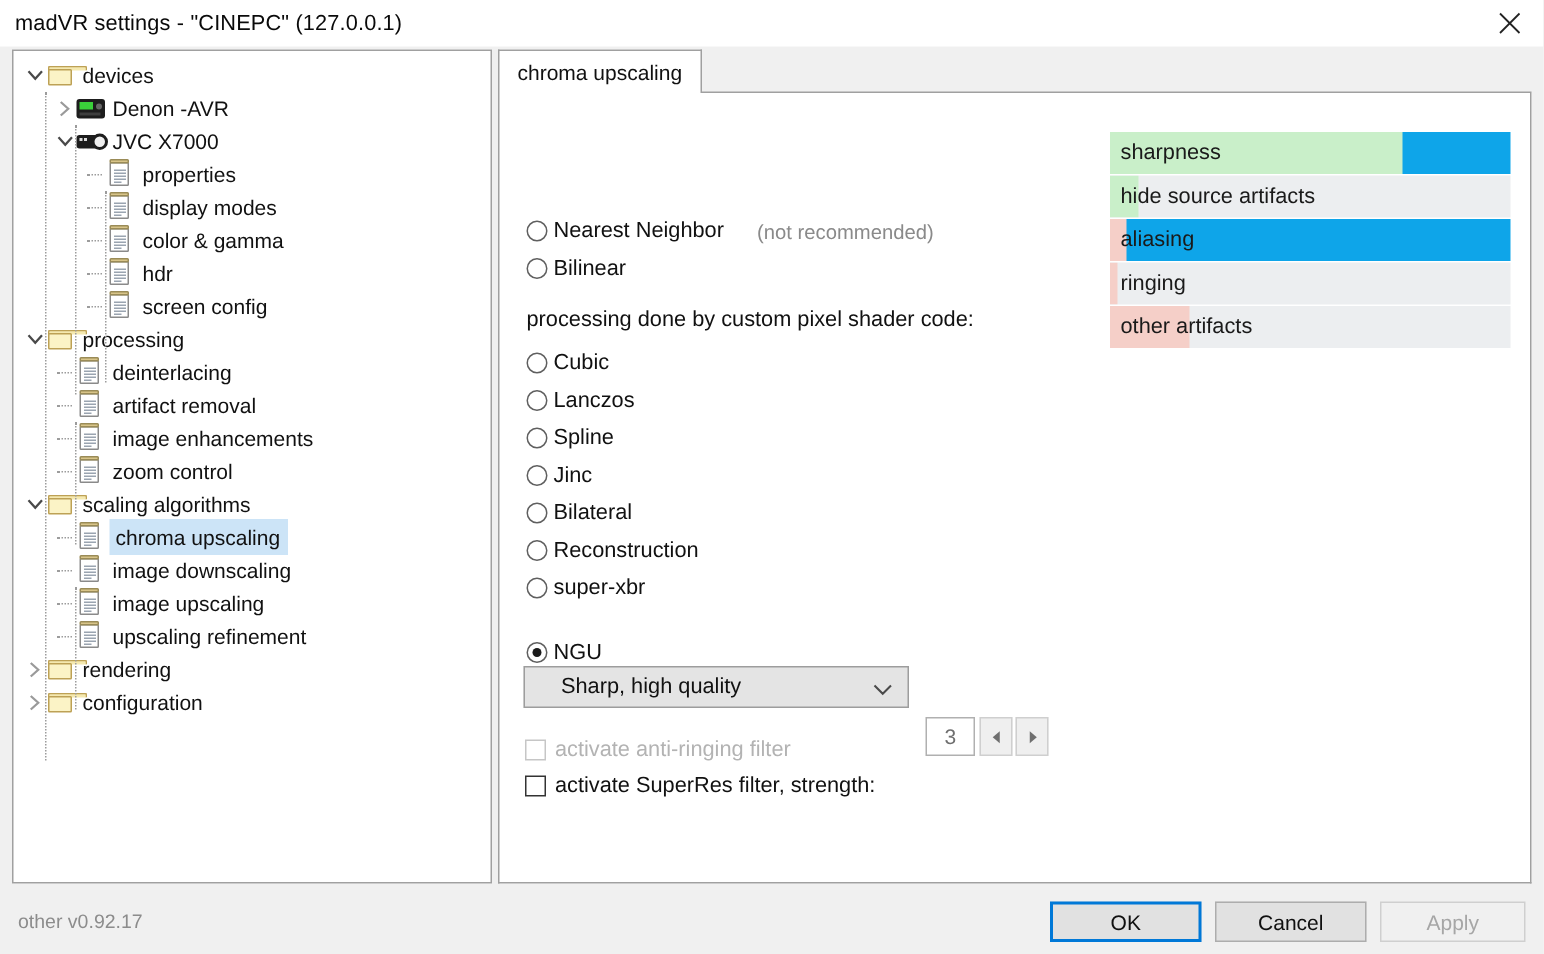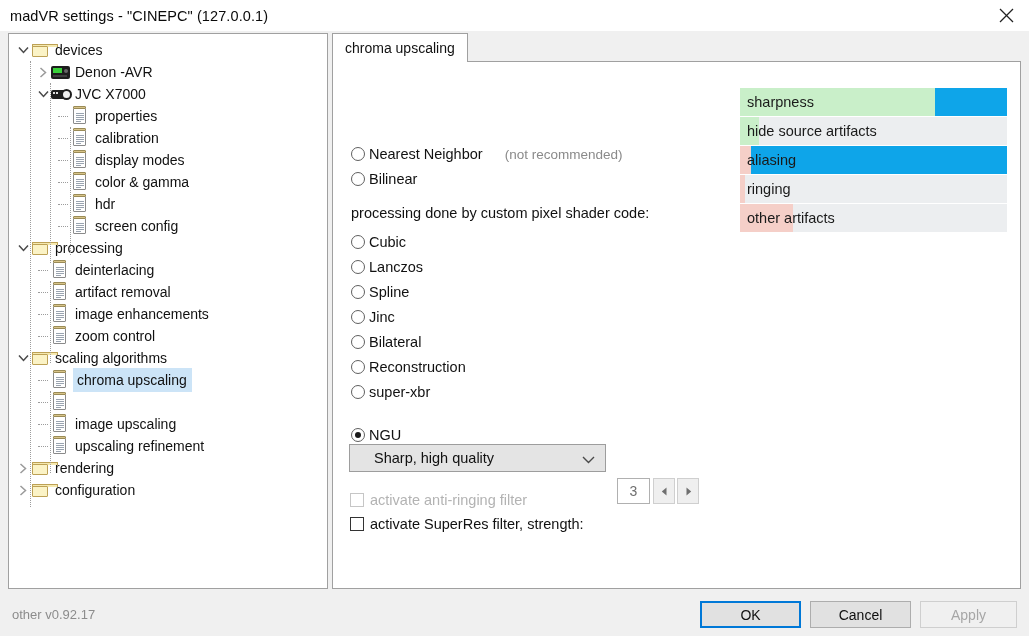--- a/index.html
+++ b/index.html
@@ -361,37 +361,20 @@
           <span class="ico">
             <span class="page">
               <span class="cap"></span>
               <span class="l l1"></span>
               <span class="l l2"></span>
               <span class="l l3"></span>
               <span class="l l4"></span>
               <span class="l l5"></span>
             </span>
           </span>
-          <span class="node-label">calibration</span>
-        </div>
-        <div class="node">
-          <span style="flex:0 0 46px"></span>
-          <span class="chev">
-            <span style="display:block;width:10px;border-top:1px dotted #9c9c9c;"></span>
-          </span>
-          <span class="ico">
-            <span class="page">
-              <span class="cap"></span>
-              <span class="l l1"></span>
-              <span class="l l2"></span>
-              <span class="l l3"></span>
-              <span class="l l4"></span>
-              <span class="l l5"></span>
-            </span>
-          </span>
           <span class="node-label">display modes</span>
         </div>
         <div class="node">
           <span style="flex:0 0 46px"></span>
           <span class="chev">
             <span style="display:block;width:10px;border-top:1px dotted #9c9c9c;"></span>
           </span>
           <span class="ico">
             <span class="page">
               <span class="cap"></span>
@@ -561,20 +544,21 @@
           <span class="ico">
             <span class="page">
               <span class="cap"></span>
               <span class="l l1"></span>
               <span class="l l2"></span>
               <span class="l l3"></span>
               <span class="l l4"></span>
               <span class="l l5"></span>
             </span>
           </span>
+          <span class="node-label">image downscaling</span>
         </div>
         <div class="node">
           <span style="flex:0 0 26px"></span>
           <span class="chev">
             <span style="display:block;width:10px;border-top:1px dotted #9c9c9c;"></span>
           </span>
           <span class="ico">
             <span class="page">
               <span class="cap"></span>
               <span class="l l1"></span>

